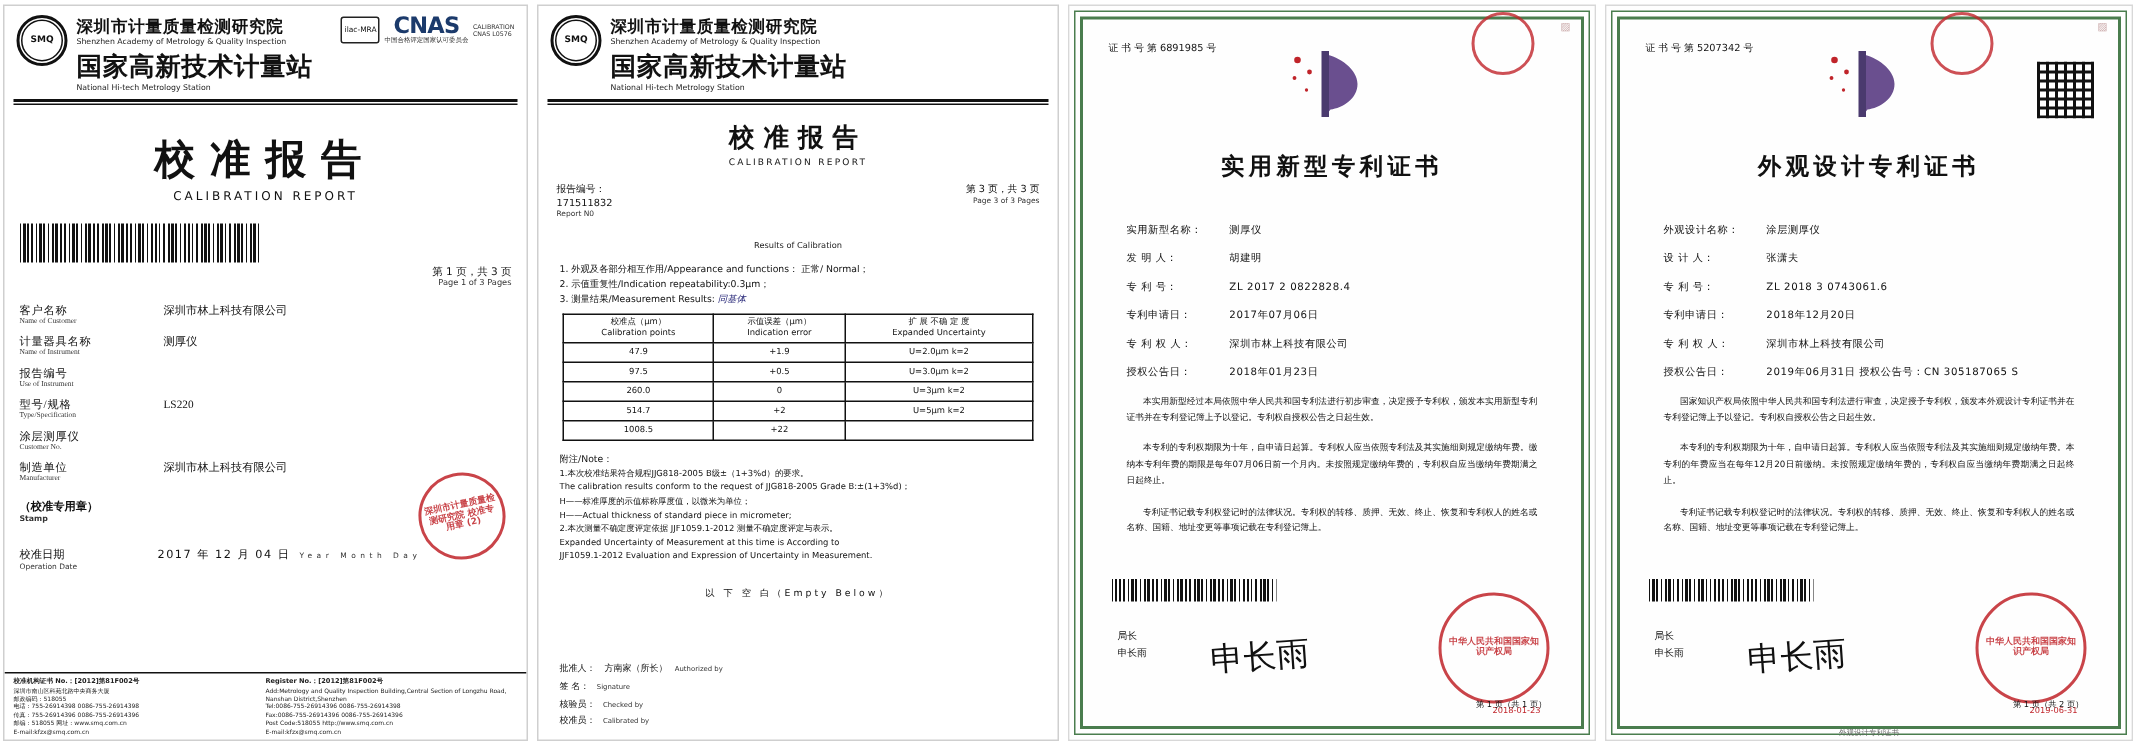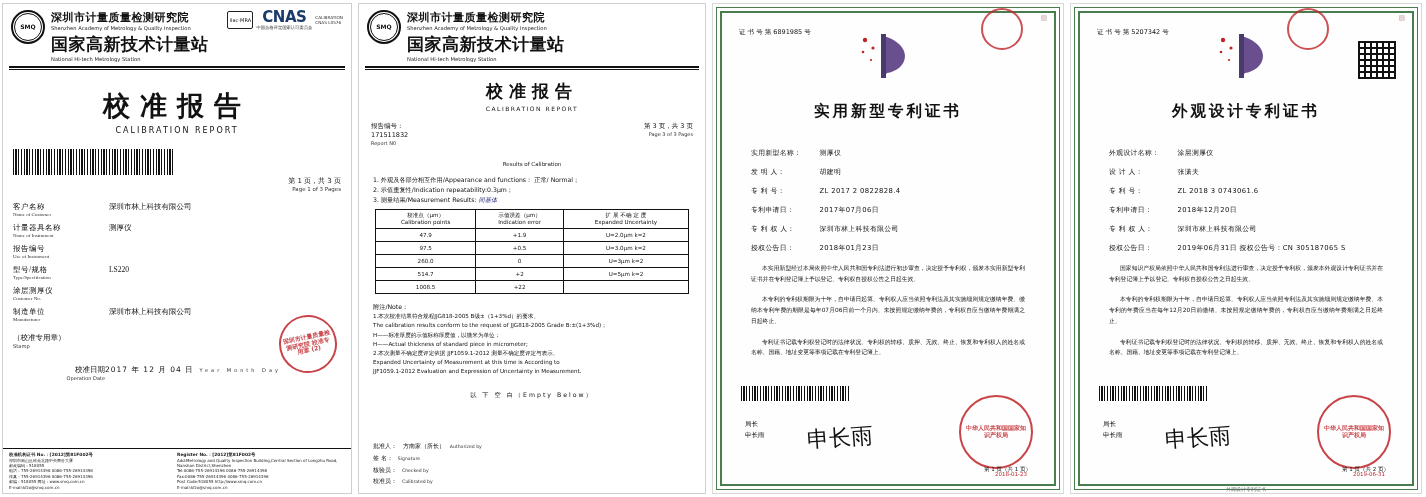--- a/index.html
+++ b/index.html
@@ -86,40 +86,40 @@
   .page-of { text-align: right; font-size: 7px; color: #111; margin: 0 10px; line-height: 1.35; }
   .page-of .en { font-size: 5.5px; color: #333; }
 
   .field-list { margin: 8px 10px 0 10px; font-family: Liberation Serif, serif; }
   .field-row { display: flex; align-items: flex-start; margin-bottom: 5px; }
   .field-label { width: 96px; flex: 0 0 96px; }
   .field-label .cn { font-size: 7.5px; color: #111; letter-spacing: 0.5px; }
   .field-label .en { font-size: 5px; color: #333; line-height: 1.2; }
   .field-val { font-size: 7.5px; color: #111; padding-top: 0px; flex: 1 1 auto; }
 
-  .stamp-label { margin: 10px 10px 0 10px; }
+  .stamp-label { margin: 10px 10px 0 10px; font-weight: bold; }
   .stamp-label .cn { font-size: 7.5px; color: #111; }
   .stamp-label .en { font-size: 5.2px; color: #333; }
 
   .red-seal {
     position: absolute;
     border: 2px solid #c0242a;
     border-radius: 50%;
     color: #c0242a;
     display: flex; align-items: center; justify-content: center;
     text-align: center;
     font-weight: bold;
     opacity: 0.85;
     transform: rotate(-12deg);
   }
   .seal-round-txt { font-size: 6px; line-height: 1.1; padding: 3px; }
 
   .date-rows { margin: 16px 10px 0 10px; }
   .date-row { display: flex; align-items: baseline; margin-bottom: 6px; font-size: 7px; }
-  .date-row .dlabel { width: 92px; flex: 0 0 92px; text-align: right; }
+  .date-row .dlabel { width: 92px; flex: 0 0 92px; }
   .date-row .dlabel .cn { font-size: 7.5px; color: #111; }
   .date-row .dlabel .en { font-size: 5px; color: #333; }
   .date-row .dval { font-size: 7.5px; color: #111; letter-spacing: 1px; }
   .date-row .dunits { font-size: 5px; color: #333; margin-left: 6px; letter-spacing: 3px; }
 
   .footer-block {
     position: absolute; left: 0; right: 0; bottom: 0;
     border-top: 1px solid #111;
     display: flex; font-size: 4px; color: #222; line-height: 1.35;
     padding: 3px 6px;

